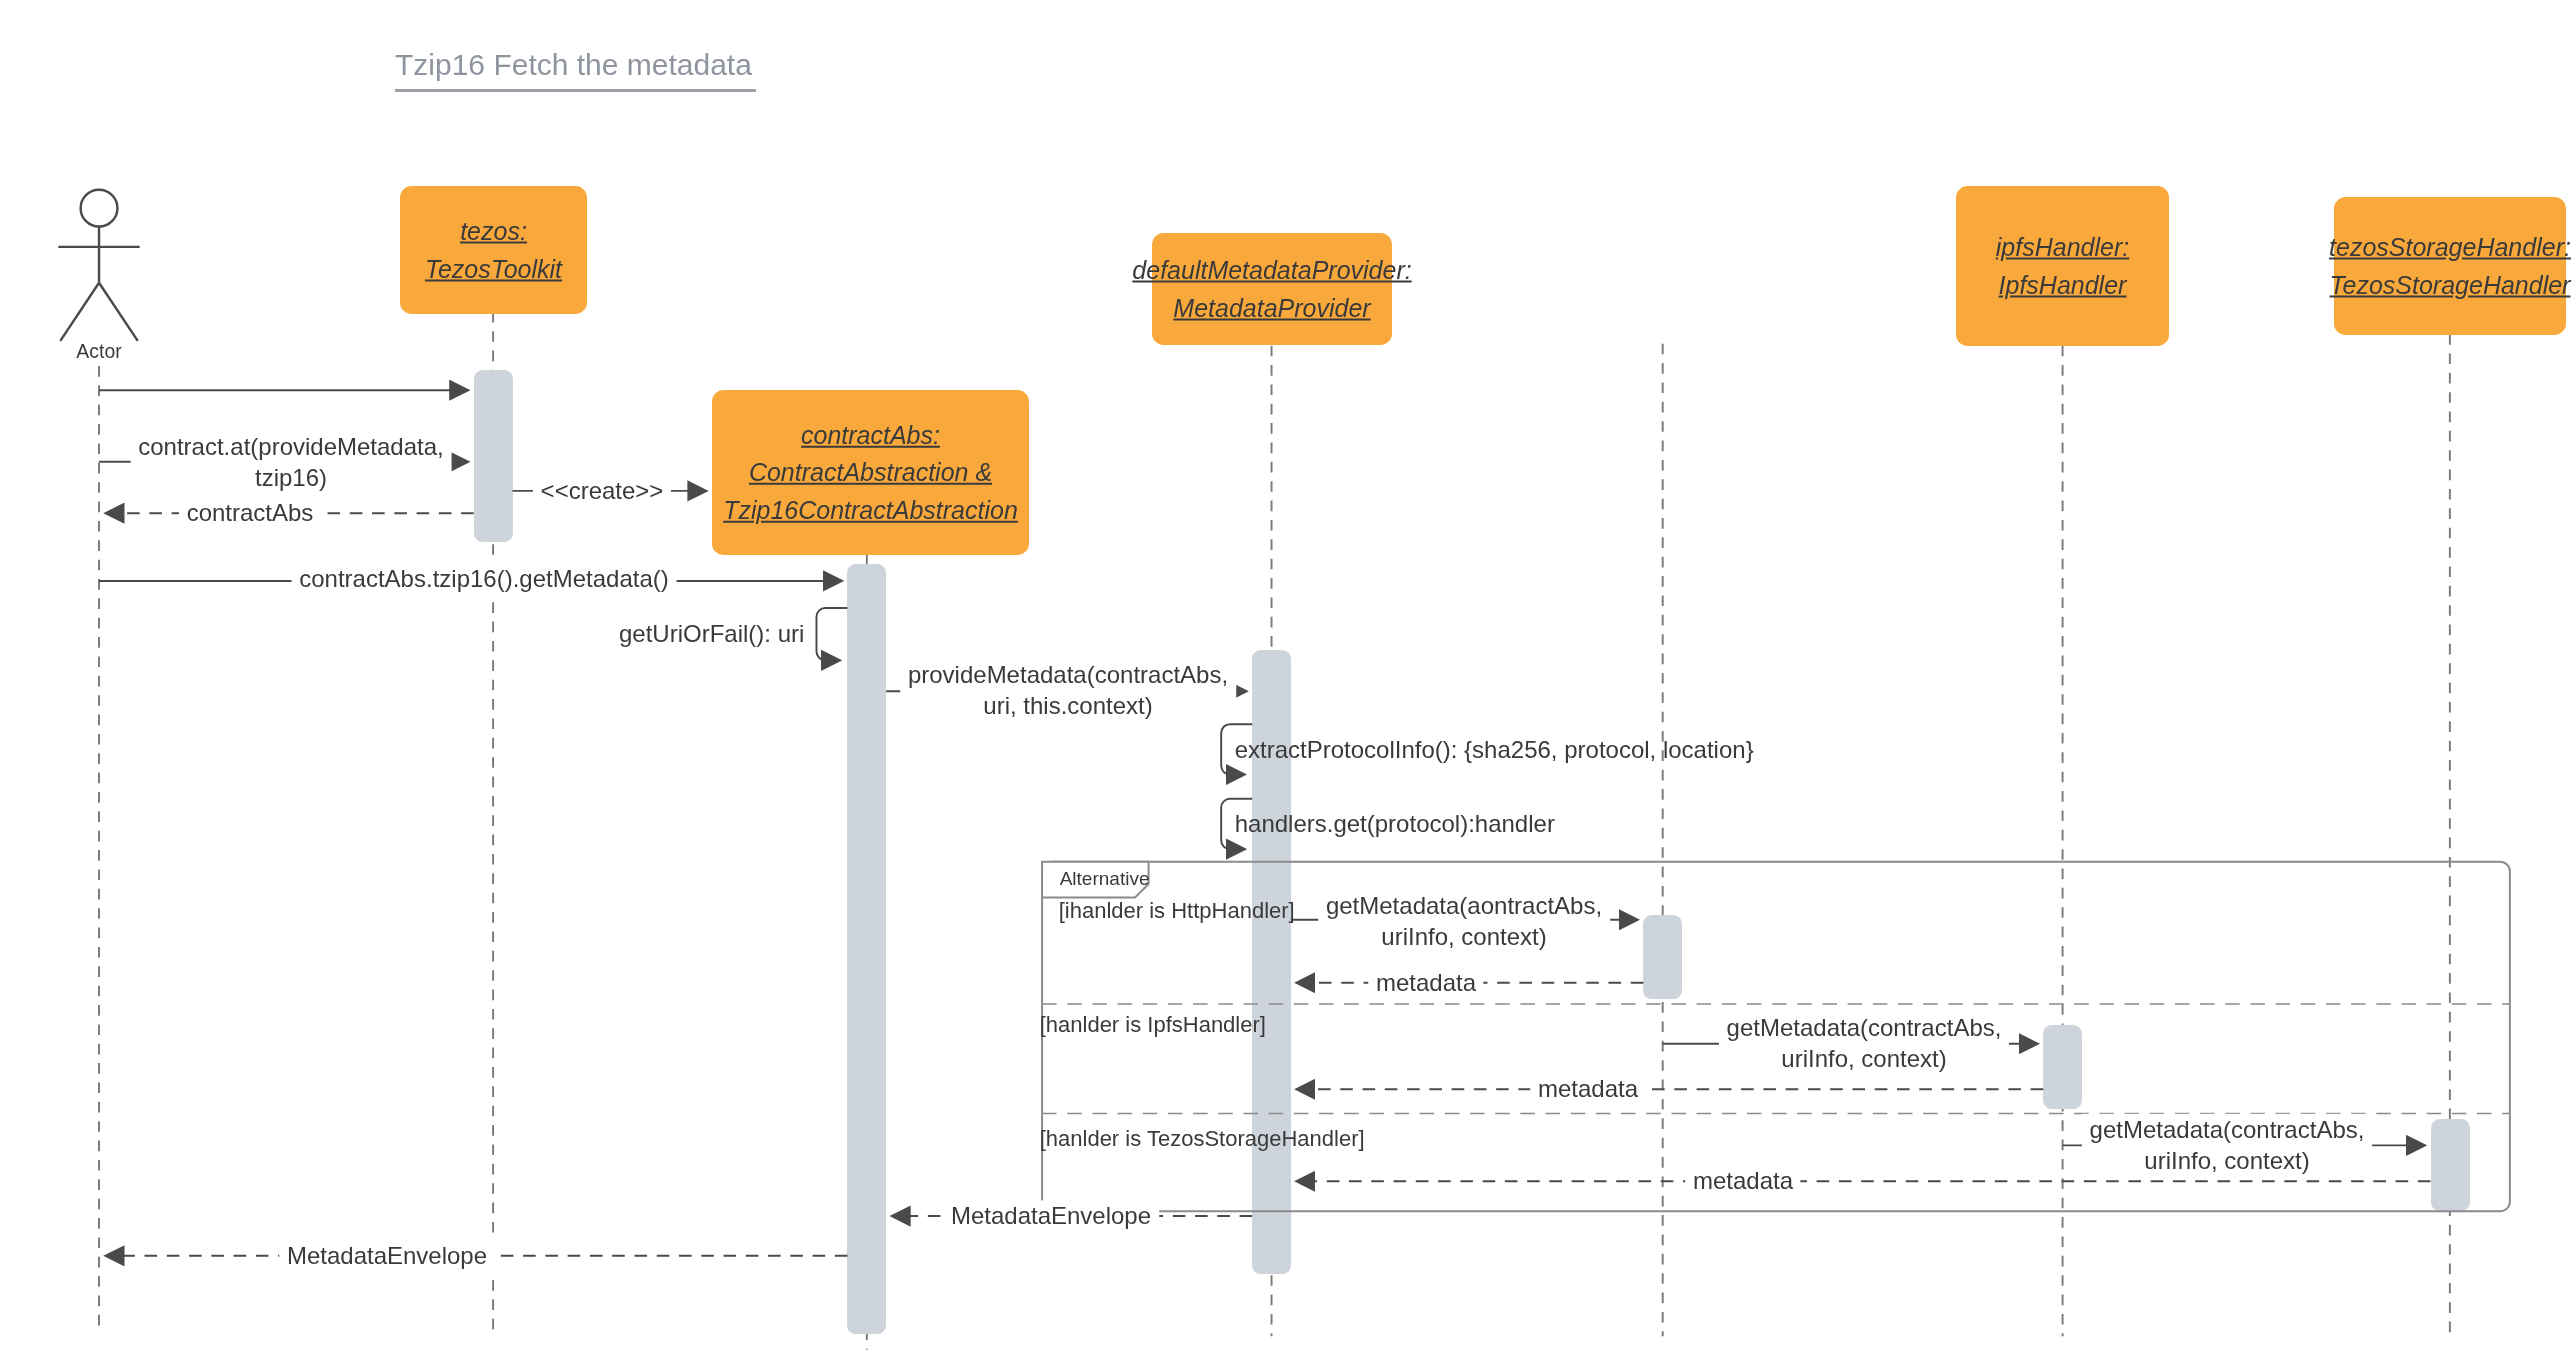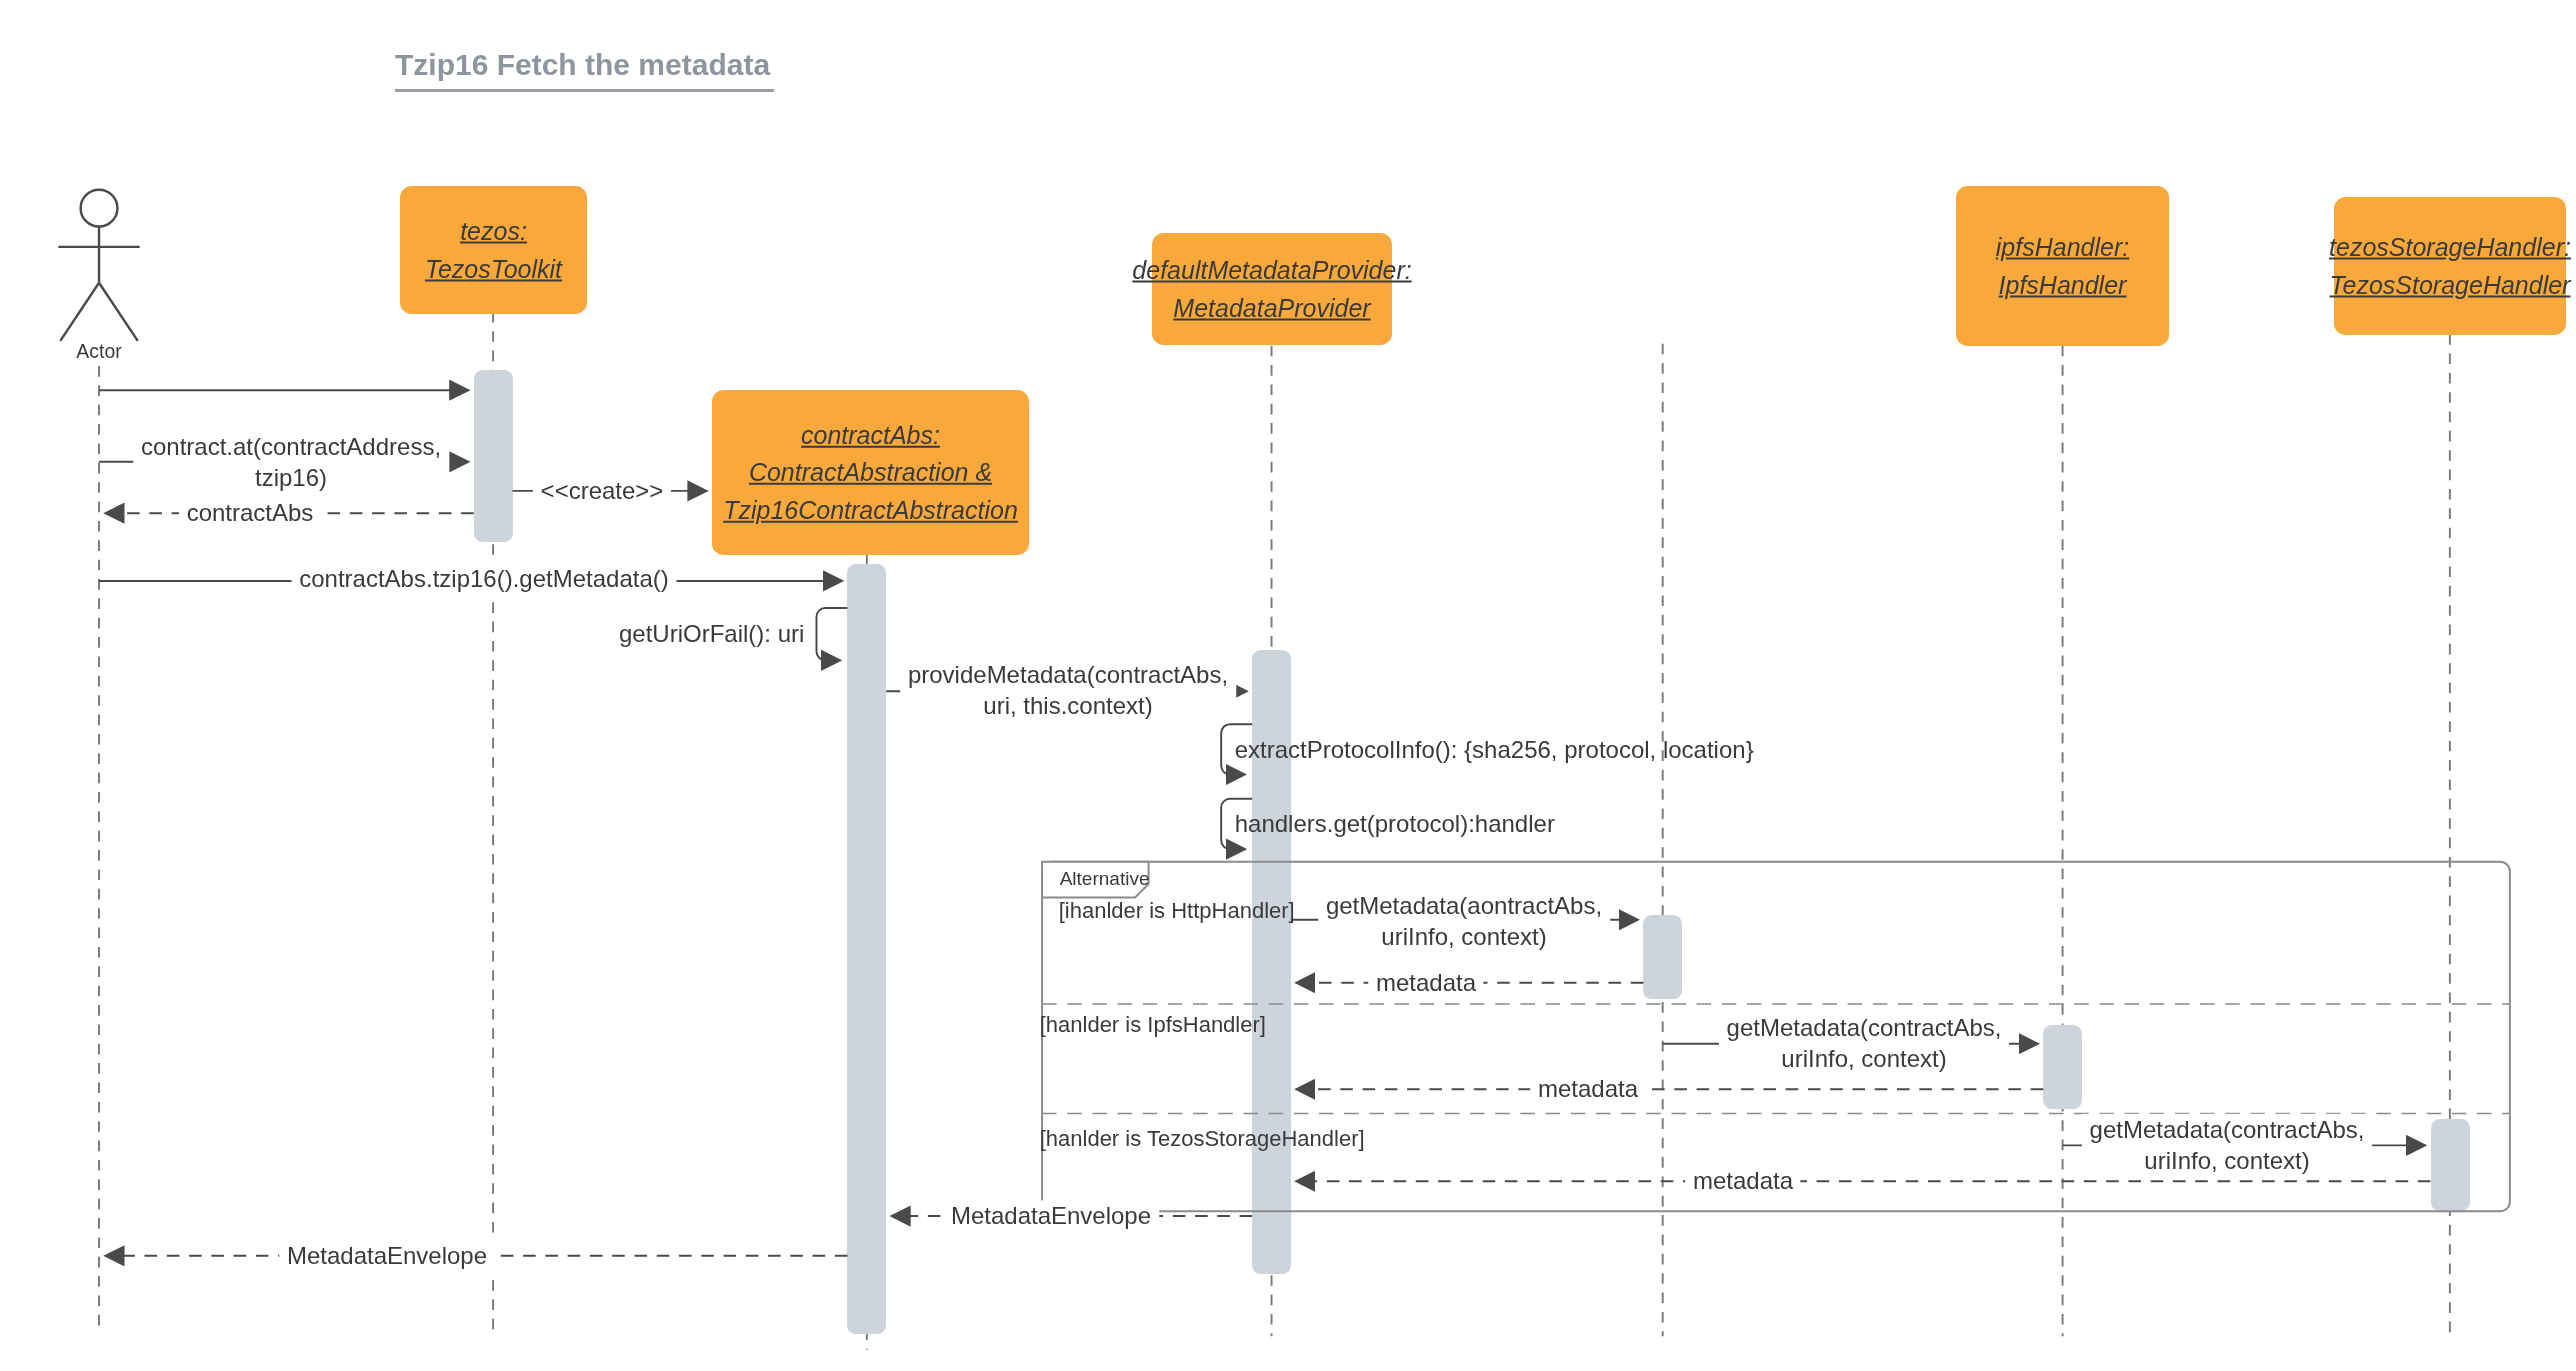--- a/index.html
+++ b/index.html
@@ -30,21 +30,21 @@
     text-decoration:underline;color:var(--text-color);line-height:1.5;white-space:pre-line}
   .lbl{position:absolute;z-index:4;font-size:24px;color:var(--text-color);
     background:#fff;padding:0 7.7px;line-height:1.3;text-align:center;
     white-space:pre-line;transform:translate(-50%,-50%)}
   .plain{background:transparent}
   .left{transform:translateY(-50%);text-align:right}
   .right{transform:translate(-100%,-50%);text-align:left}
   .guard{font-size:22px;background:transparent}
   .alt-tab-label{font-size:19px;background:transparent}
   .actor-label{font-size:19.4px;background:transparent}
-  #title{position:absolute;left:395px;top:48px;z-index:6;font-size:30px;font-weight:bold;
+  #title{position:absolute;left:395px;top:48px;z-index:6;font-size:30px;font-weight:normal;
     color:var(--title-color);border-bottom:3.9px solid var(--title-underline);
     padding:0 3.9px 6.8px 0;white-space:nowrap}
 </style>
 </head>
 <body>
 
 <div id="canvas">
 
   <div id="title">Tzip16 Fetch the metadata</div>
 
@@ -101,21 +101,21 @@
     <path class="msg" d="M1293 825 H1270 A9 9 0 0 0 1261 834 V868 A9 9 0 0 0 1270 877 H1284" marker-end="url(#arr)"></path>
 
     <rect class="frame" x="1076" y="890" width="1516" height="361" rx="10"></rect>
     <path class="frame-tab" d="M1076 890 H1186 V913 L1172 927 H1076 Z"></path>
     <line class="divider" x1="1076" y1="1037" x2="2592" y2="1037"></line>
     <line class="divider" x1="1076" y1="1150" x2="2592" y2="1150"></line>
   </svg>
 
   <div class="lbl plain actor-label" style="left:99px;top:352px">Actor</div>
 
-  <div class="lbl" style="left:291px;top:462px">contract.at(contractAddress,
+  <div class="lbl" style="left:291px;top:462px">contract.at(provideMetadata,
 tzip16)</div>
   <div class="lbl" style="left:602px;top:491px">&lt;&lt;create&gt;&gt;</div>
   <div class="lbl" style="left:250px;top:513px">contractAbs</div>
   <div class="lbl" style="left:484px;top:579px">contractAbs.tzip16().getMetadata()</div>
   <div class="lbl plain right" style="left:812px;top:634px">getUriOrFail(): uri</div>
   <div class="lbl" style="left:1068px;top:690px">provideMetadata(contractAbs,
 uri, this.context)</div>
   <div class="lbl plain left" style="left:1227px;top:750px">extractProtocolInfo(): {sha256, protocol, location}</div>
   <div class="lbl plain left" style="left:1227px;top:824px">handlers.get(protocol):handler</div>
 

